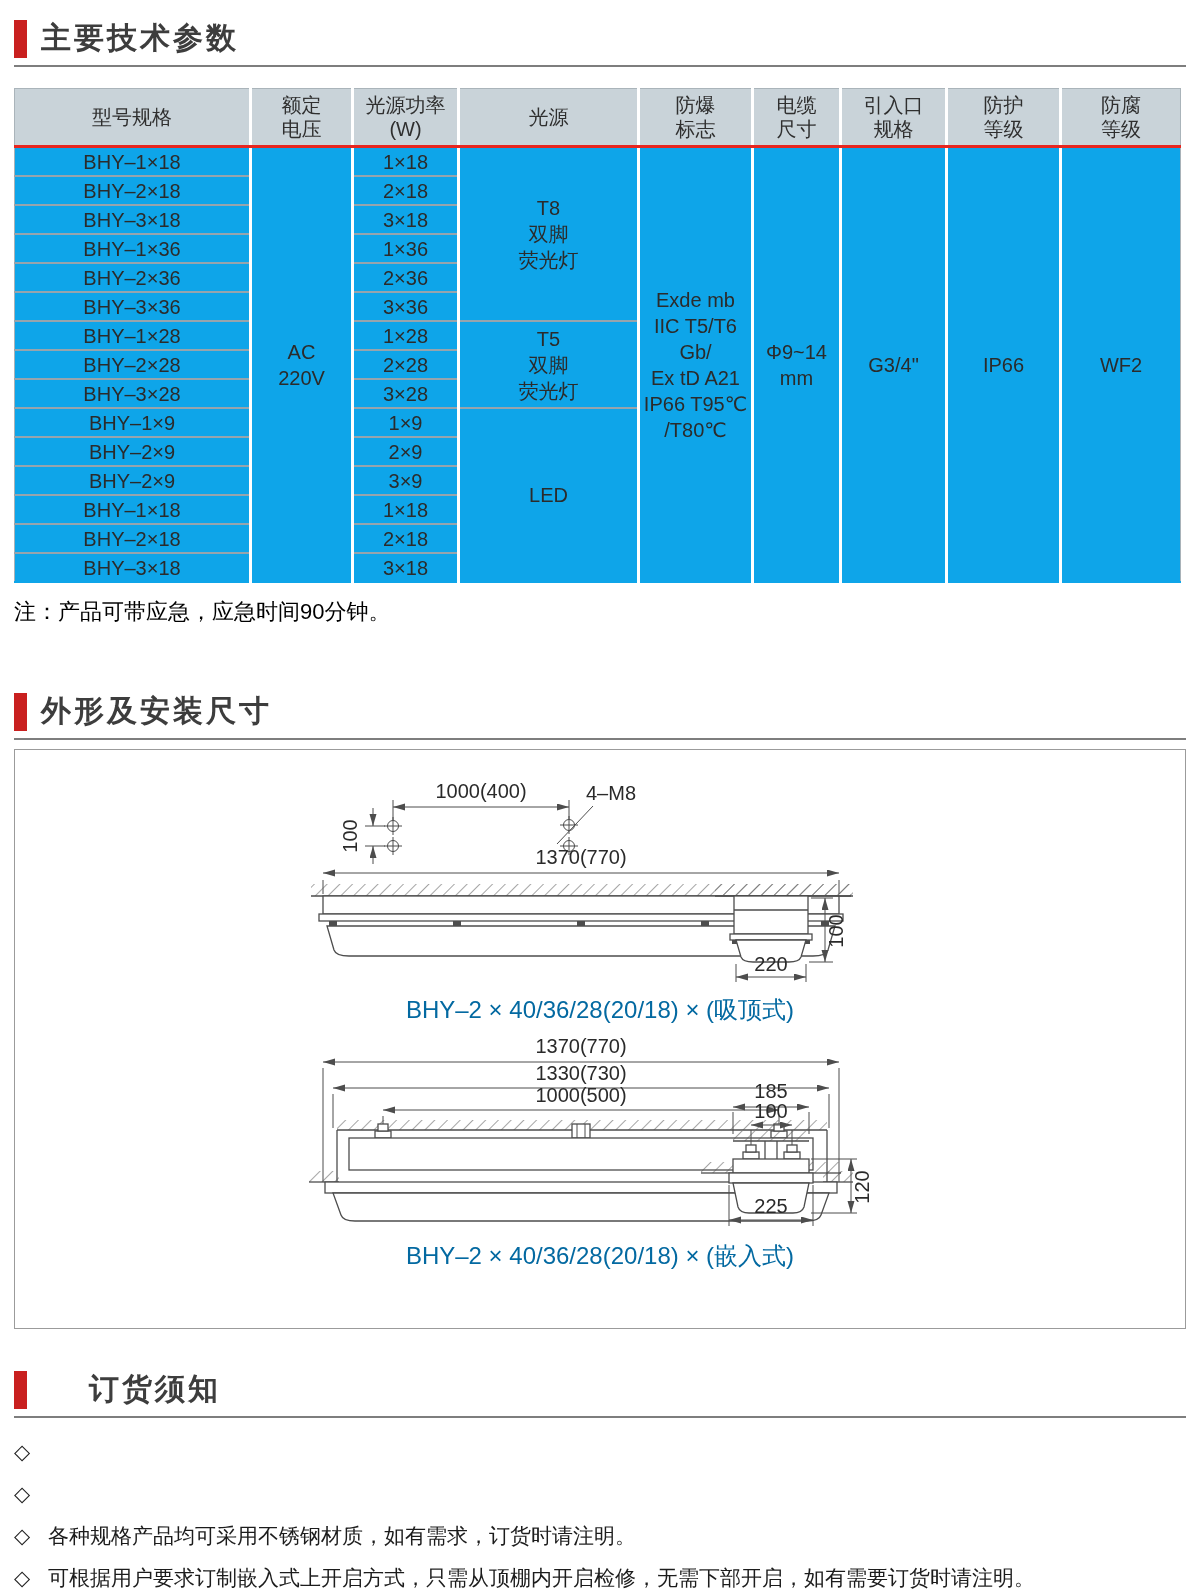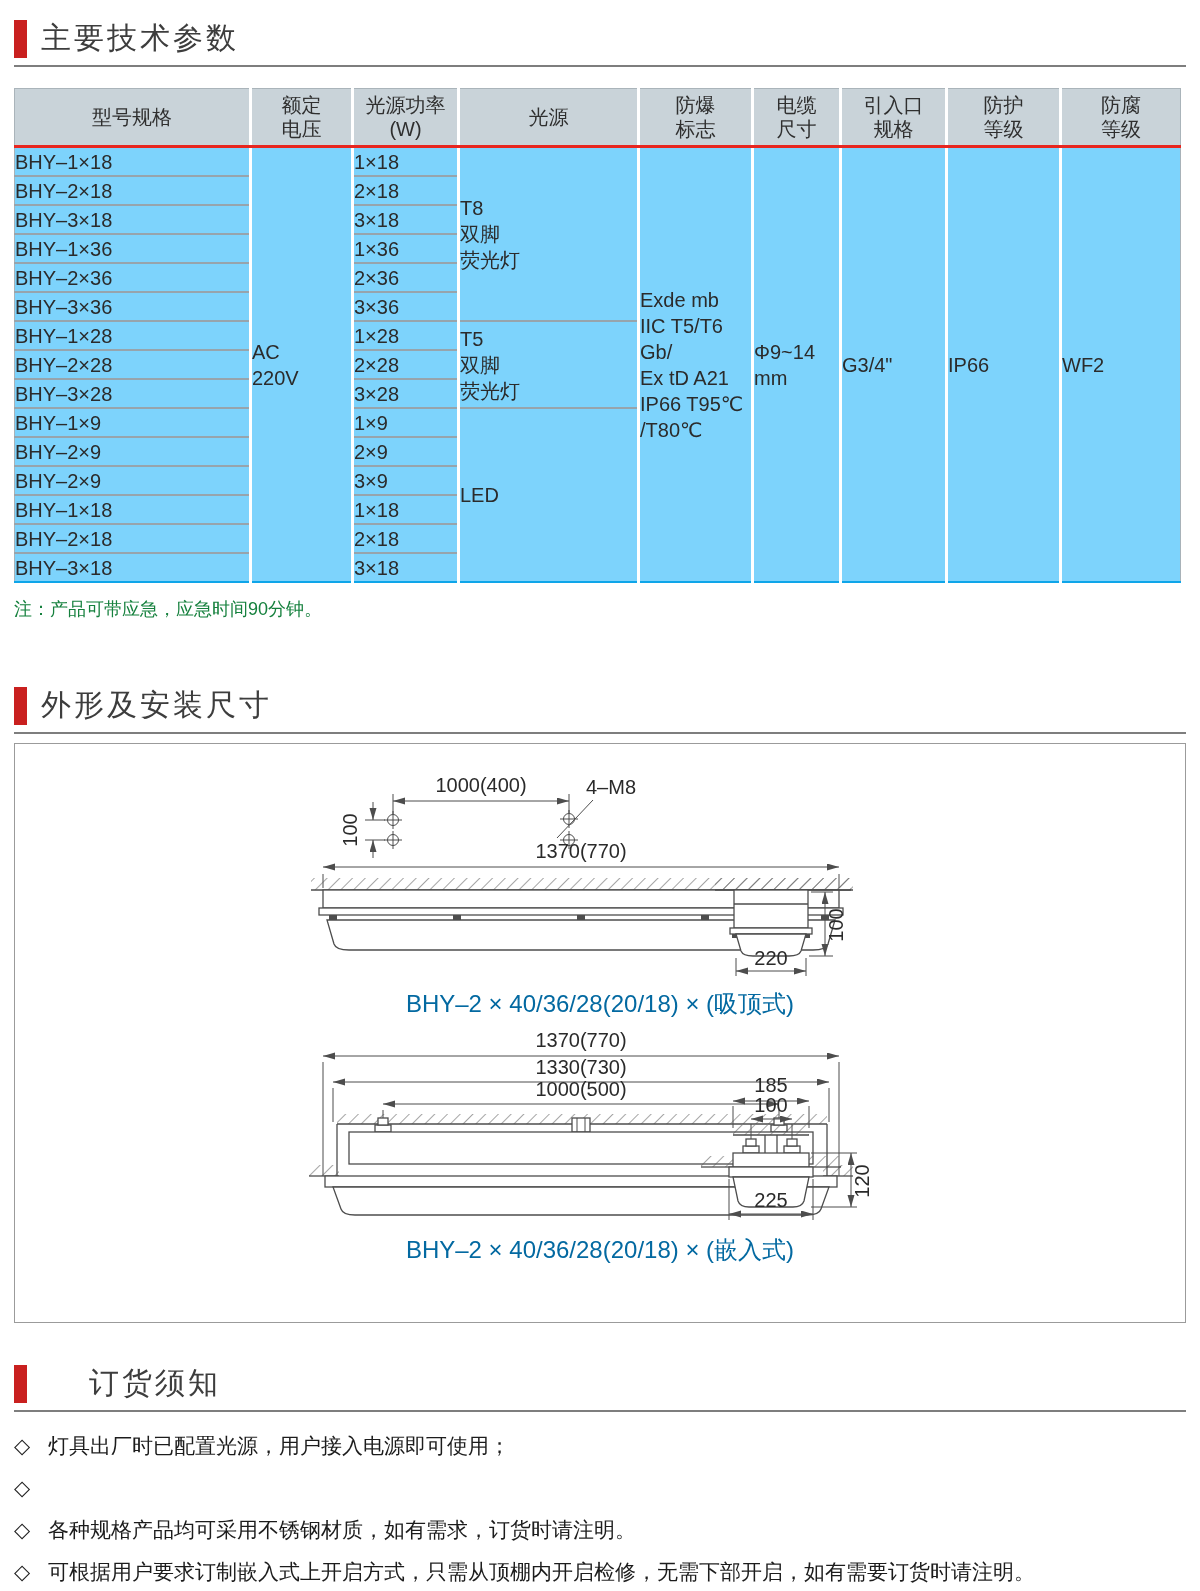--- a/index.html
+++ b/index.html
@@ -2,38 +2,38 @@
 <html><head>
 <meta charset="utf-8">
 <style>
   html,body{margin:0;padding:0;background:#fff;}
   body{width:1200px;font-family:"Liberation Sans","DejaVu Sans",sans-serif;color:#2b2b2b;}
   .page{width:1172px;padding:18px 14px 30px 14px;}
 
   
   .sec{display:flex;align-items:center;border-bottom:2px solid #7e7e7e;padding-bottom:6px;}
   .sec .bar{width:13px;height:38px;background:#c9201f;margin-right:14px;flex:0 0 auto;}
-  .sec h2{margin:0;font-size:30px;font-weight:normal;color:#3d3d3d;letter-spacing:3px;}
+  .sec h2{margin:0;font-size:30px;font-weight:bold;color:#3d3d3d;letter-spacing:3px;}
 
   
   table.spec{border-collapse:collapse;table-layout:fixed;width:1166px;margin-top:21px;border-radius:28px;}
   table.spec th{background:#c9d3d9;border-left:3px solid #fff;border-right:3px solid #fff;
     border-top:1px solid #aab4ba;border-bottom:3px solid #e8261f;
     font-size:20px;font-weight:normal;color:#2f2f2f;height:56px;
     white-space:pre-line;line-height:1.2;text-align:center;vertical-align:middle;padding:0;}
   table.spec th:first-child{border-left:1px solid #aab4ba;}
   table.spec th:last-child{border-right:1px solid #aab4ba;}
-  table.spec td{background:#7dd3fc;border-left:3px solid #fff;border-right:3px solid #fff;
-    border-bottom:2px solid #97a4ac;font-size:20px;vertical-align:middle;
+  table.spec td{background:#0ea5e9;border-left:3px solid #fff;border-right:3px solid #fff;
+    border-bottom:2px solid #97a4ac;font-size:20px;text-align:center;vertical-align:middle;
     color:#2b2b2b;height:27px;white-space:pre-line;line-height:1.3;padding:0;}
   table.spec td.first-col{border-left:1px solid #a8b2b8;}
   table.spec td.last-col{border-right:1px solid #a8b2b8;}
   table.spec td.to-bottom, table.spec tr.last td{border-bottom:2px solid #0ea5e9;}
 
-  .note{margin-top:14px;font-size:18px;color:#15803d;}
+  .note{margin-top:14px;font-size:22px;color:#000000;}
 
   .sec2{margin-top:64px;}
   .sec3{margin-top:40px;gap:48px;}
 
   
   .drawing-box{position:relative;width:1170px;height:578px;border:1px solid #9b9b9b;margin-top:9px;}
   .drawing-box svg{position:absolute;left:0;top:0;}
   .cap{position:absolute;left:0;width:100%;text-align:center;font-size:24px;color:#0369a1;}
   .cap1{top:244px;}
   .cap2{top:490px;}
@@ -333,21 +333,20 @@
 
   <div class="sec sec3">
     <div class="bar"></div>
     <h2>订货须知</h2>
   </div>
 
   <div class="ordering">
     <div id="ordering-items">
         <div class="item">
           <span class="diamond">◇</span>
-          <span>灯具出厂时已配置光源，用户接入电源即可使用；</span>
         </div>
         <div class="item">
           <span class="diamond">◇</span>
         </div>
         <div class="item">
           <span class="diamond">◇</span>
           <span>各种规格产品均可采用不锈钢材质，如有需求，订货时请注明。</span>
         </div>
         <div class="item">
           <span class="diamond">◇</span>

